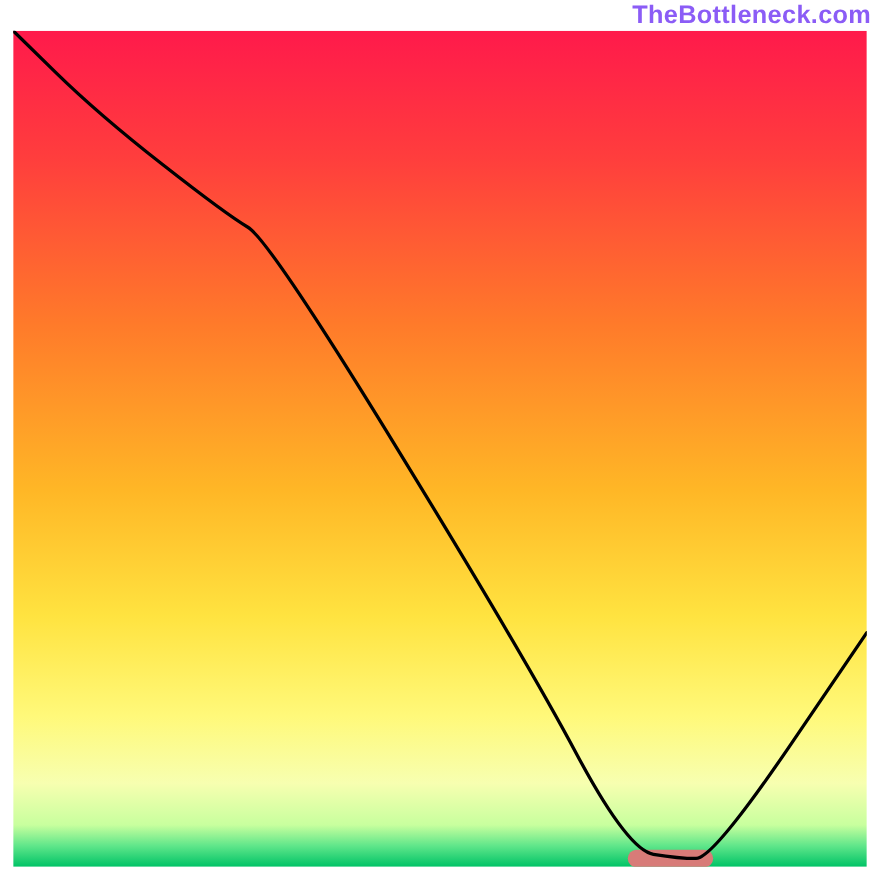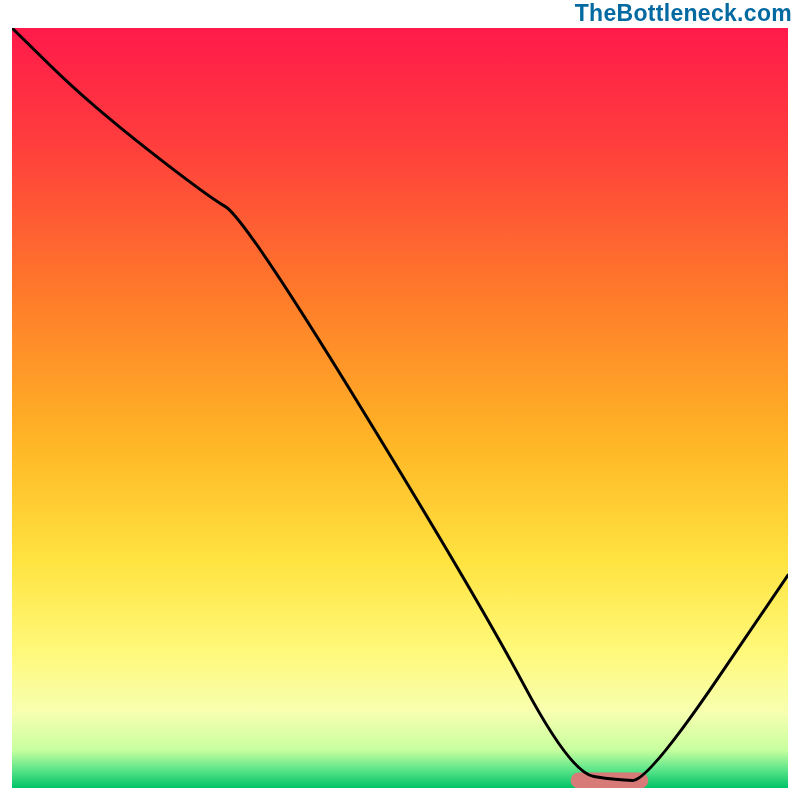--- a/index.html
+++ b/index.html
@@ -15,21 +15,21 @@
     position: relative;
     width: 800px;
     height: 800px;
   }
   .watermark {
     position: absolute;
     top: 0;
     right: 8px;
     font-size: 23px;
     font-weight: 600;
-    color: #0369a1;
+    color: #8b5cf6;
     letter-spacing: 0.3px;
   }
   .plot {
     position: absolute;
     left: 12px;
     top: 28px;
     width: 776px;
     height: 760px;
     box-sizing: border-box;
   }

